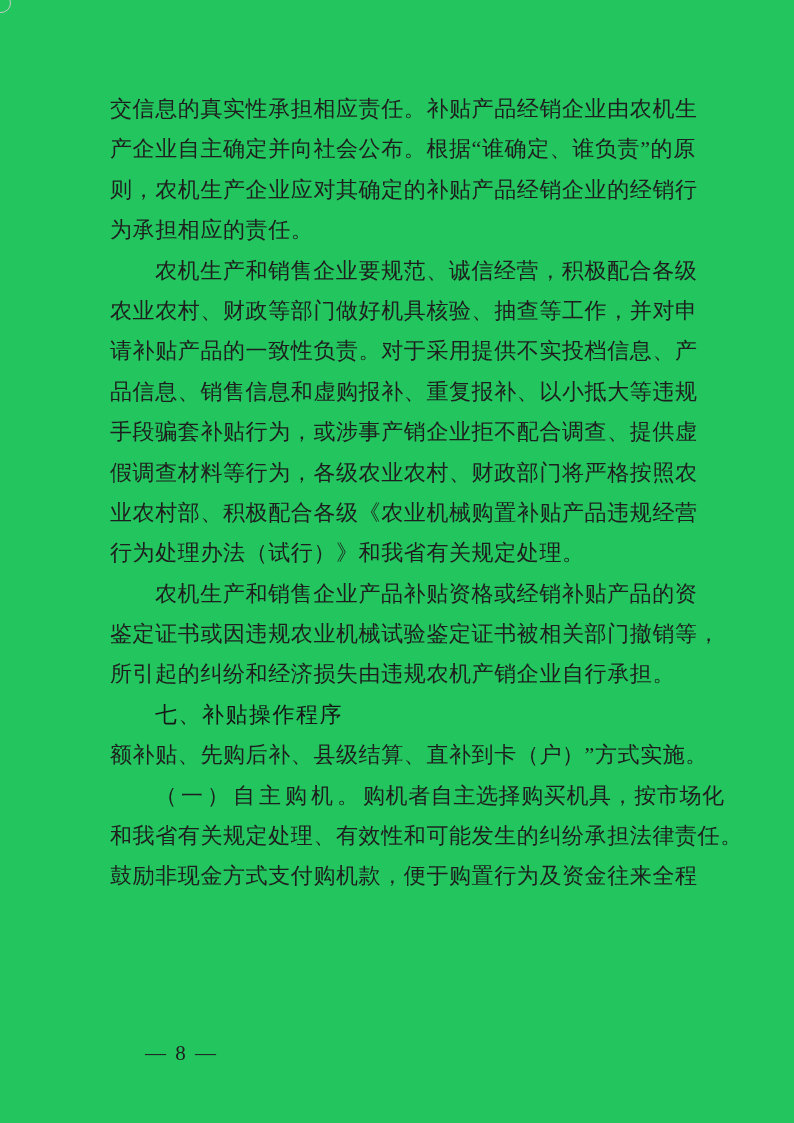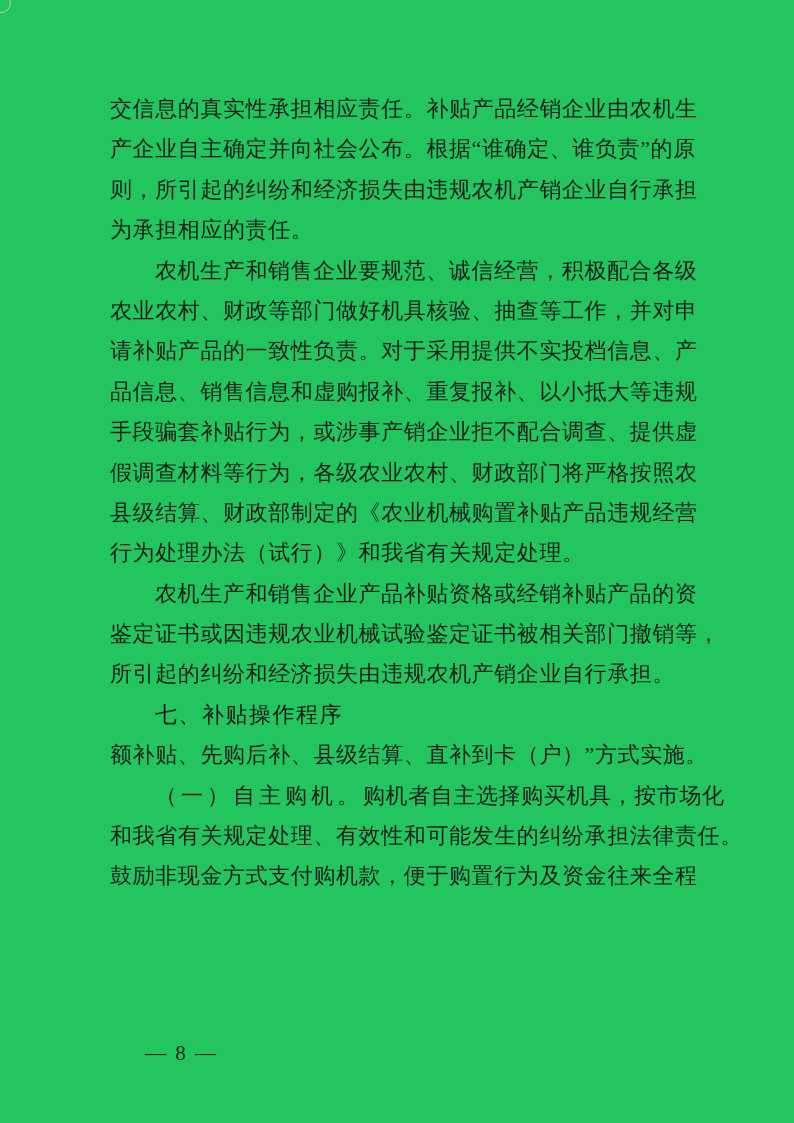--- a/index.html
+++ b/index.html
@@ -65,29 +65,29 @@
 </head>
 <body>
 
 <div class="page">
 
   <div class="scan-artifact"></div>
 
   <main class="text-block">
     <div class="line">交信息的真实性承担相应责任。补贴产品经销企业由农机生</div>
     <div class="line">产企业自主确定并向社会公布。根据“谁确定、谁负责”的原</div>
-    <div class="line">则，所引起的纠纷和经济损失由违规农机产销企业自行承担</div>
+    <div class="line">则，农机生产企业应对其确定的补贴产品经销企业的经销行</div>
     <div class="line">为承担相应的责任。</div>
     <div class="line indent">农机生产和销售企业要规范、诚信经营，积极配合各级</div>
     <div class="line">农业农村、财政等部门做好机具核验、抽查等工作，并对申</div>
     <div class="line">请补贴产品的一致性负责。对于采用提供不实投档信息、产</div>
     <div class="line">品信息、销售信息和虚购报补、重复报补、以小抵大等违规</div>
     <div class="line">手段骗套补贴行为，或涉事产销企业拒不配合调查、提供虚</div>
     <div class="line">假调查材料等行为，各级农业农村、财政部门将严格按照农</div>
-    <div class="line">县级结算、财政部制定的《农业机械购置补贴产品违规经营</div>
+    <div class="line">业农村部、积极配合各级《农业机械购置补贴产品违规经营</div>
     <div class="line">行为处理办法（试行）》和我省有关规定处理。</div>
     <div class="line indent">农机生产和销售企业产品补贴资格或经销补贴产品的资</div>
     <div class="line">鉴定证书或因违规农业机械试验鉴定证书被相关部门撤销等，</div>
     <div class="line">所引起的纠纷和经济损失由违规农机产销企业自行承担。</div>
     <div class="line indent heading">七、补贴操作程序</div>
     <div class="line">额补贴、先购后补、县级结算、直补到卡（户）”方式实施。</div>
     <div class="line indent"><span class="lead">（一）自主购机。</span><span>购机者自主选择购买机具，按市场化</span></div>
     <div class="line">和我省有关规定处理、有效性和可能发生的纠纷承担法律责任。</div>
     <div class="line">鼓励非现金方式支付购机款，便于购置行为及资金往来全程</div>
   </main>

